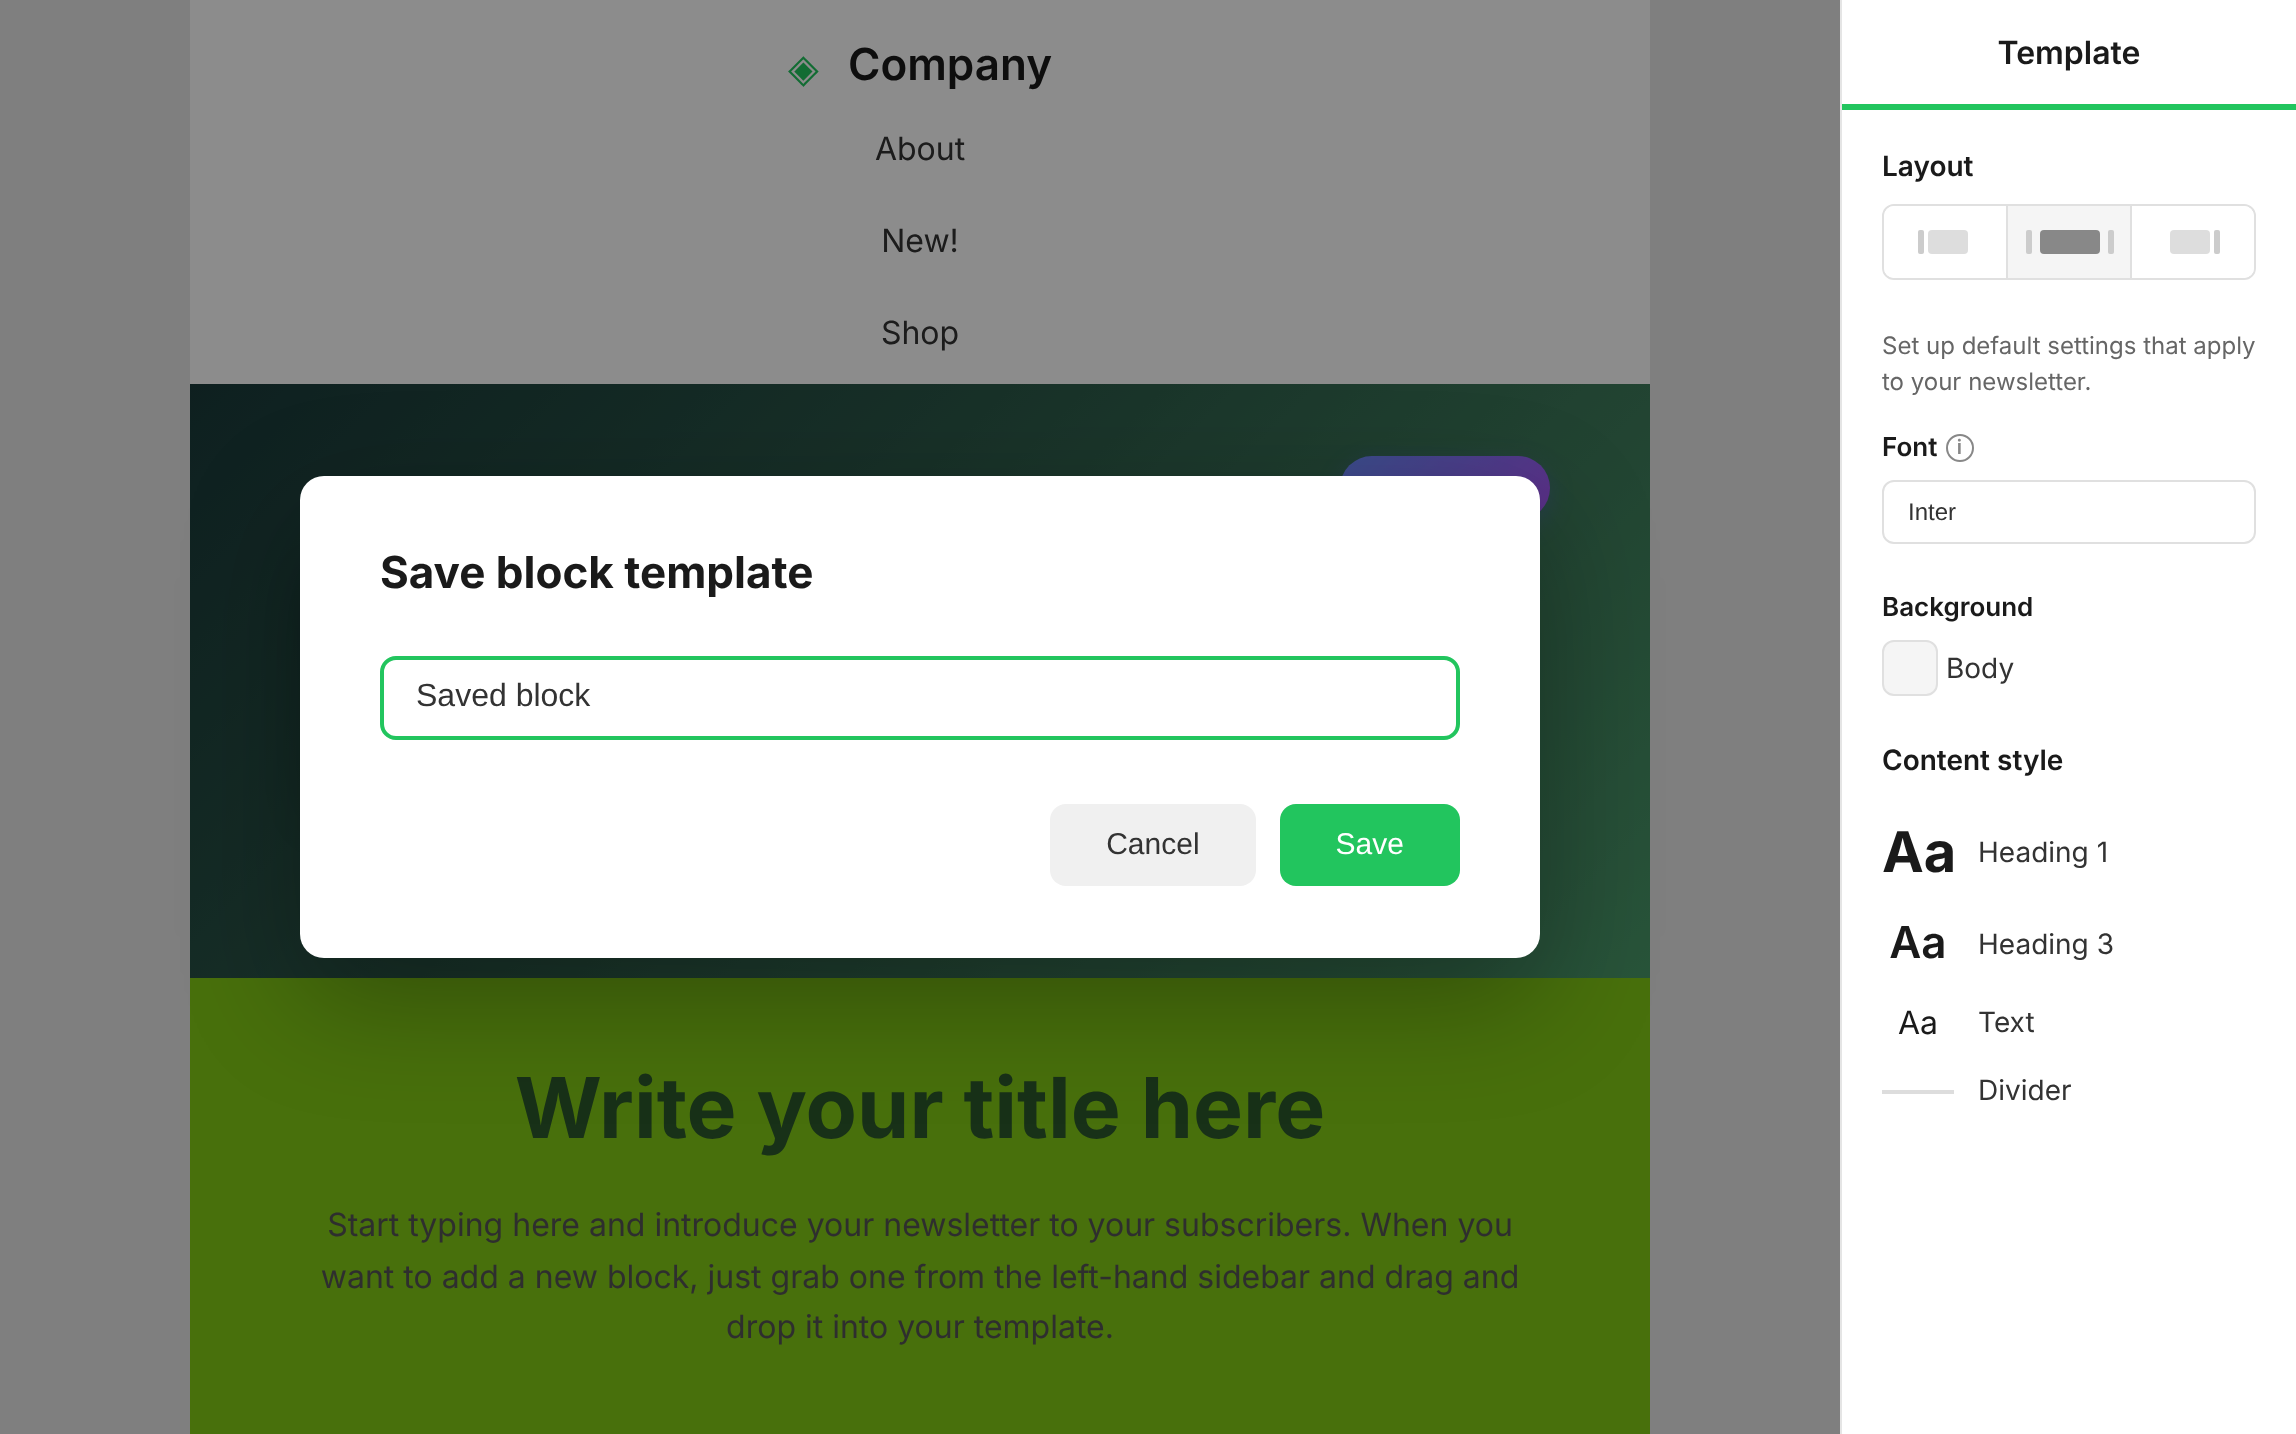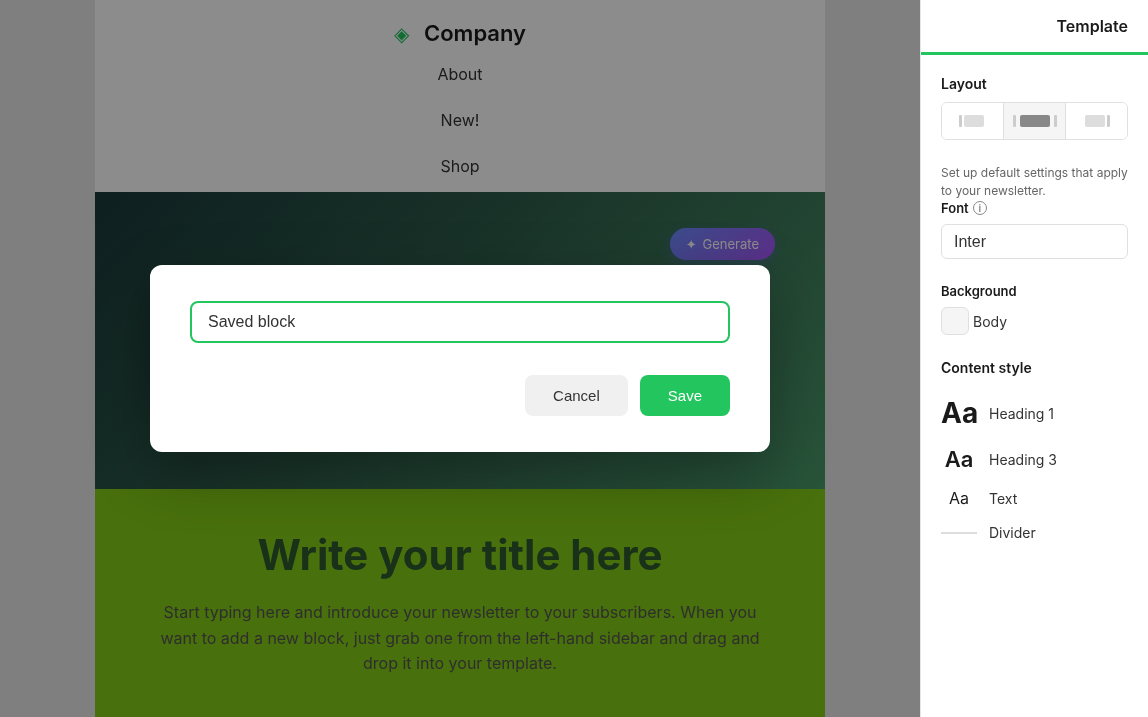--- a/index.html
+++ b/index.html
@@ -191,21 +191,21 @@
       background: white;
       border-left: 1px solid #e5e5e5;
       display: flex;
       flex-direction: column;
       flex-shrink: 0;
     }
 
     .sidebar-header {
       padding: 16px 20px;
       border-bottom: 3px solid #22c55e;
-      text-align: right;
+      text-align: center;
     }
 
     .sidebar-title {
       font-size: 16px;
       font-weight: 600;
       color: #1a1a1a;
     }
 
     .sidebar-content {
       padding: 20px;
@@ -260,20 +260,21 @@
       width: 3px;
       height: 12px;
       background: #ccc;
       border-radius: 1px;
     }
 
     .sidebar-description {
       font-size: 12px;
       color: #666;
       line-height: 1.5;
+      margin-bottom: 16px;
     }
 
     .sidebar-field-label {
       font-size: 13px;
       font-weight: 600;
       color: #1a1a1a;
       margin-bottom: 8px;
       display: flex;
       align-items: center;
       gap: 4px;
@@ -289,21 +290,21 @@
       justify-content: center;
       font-size: 10px;
       color: #888;
     }
 
     .font-select {
       width: 100%;
       padding: 8px 12px;
       border: 1px solid #e0e0e0;
       border-radius: 6px;
-      font-size: 16px;
+      font-size: 12px;
       color: #333;
       background: white;
       cursor: pointer;
       appearance: none;
     }
 
     .background-row {
       display: flex;
       align-items: center;
       gap: 4px;
@@ -479,20 +480,21 @@
     </div>
 
     <div class="content-section">
       <h1 class="content-title">Write your title here</h1>
       <p class="content-body">Start typing here and introduce your newsletter to your subscribers. When you want to add a new block, just grab one from the left-hand sidebar and drag and drop it into your template.</p>
     </div>
   </div>
 
   <div class="overlay">
     <div class="modal">
+      <h2 class="modal-title">Save block template</h2>
       <input class="modal-input" type="text" value="Saved block" style="">
       <div class="modal-actions">
         <button class="btn-cancel">Cancel</button>
         <button class="btn-save">Save</button>
       </div>
     </div>
   </div>
 </div>
 
 <div class="right-sidebar">

